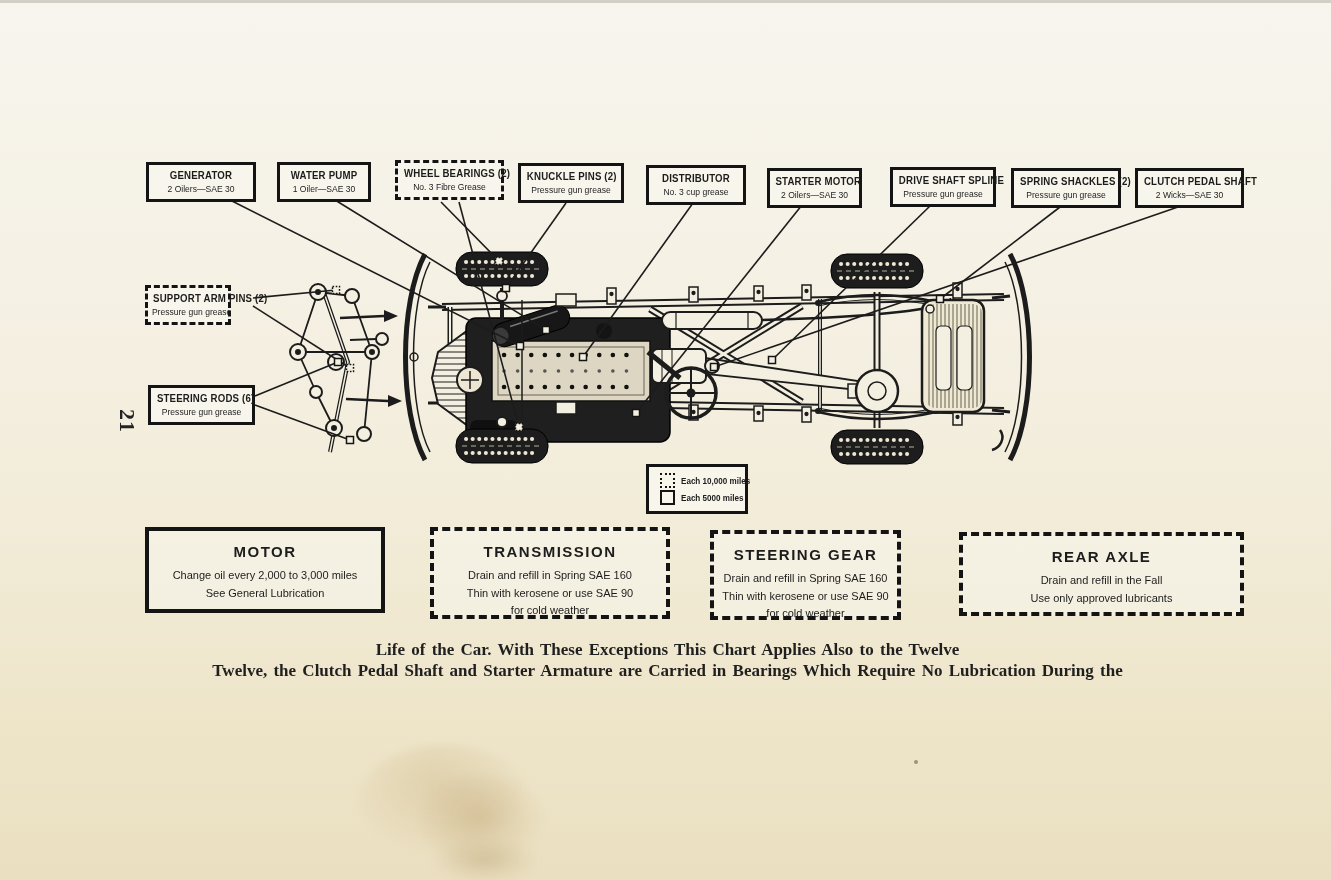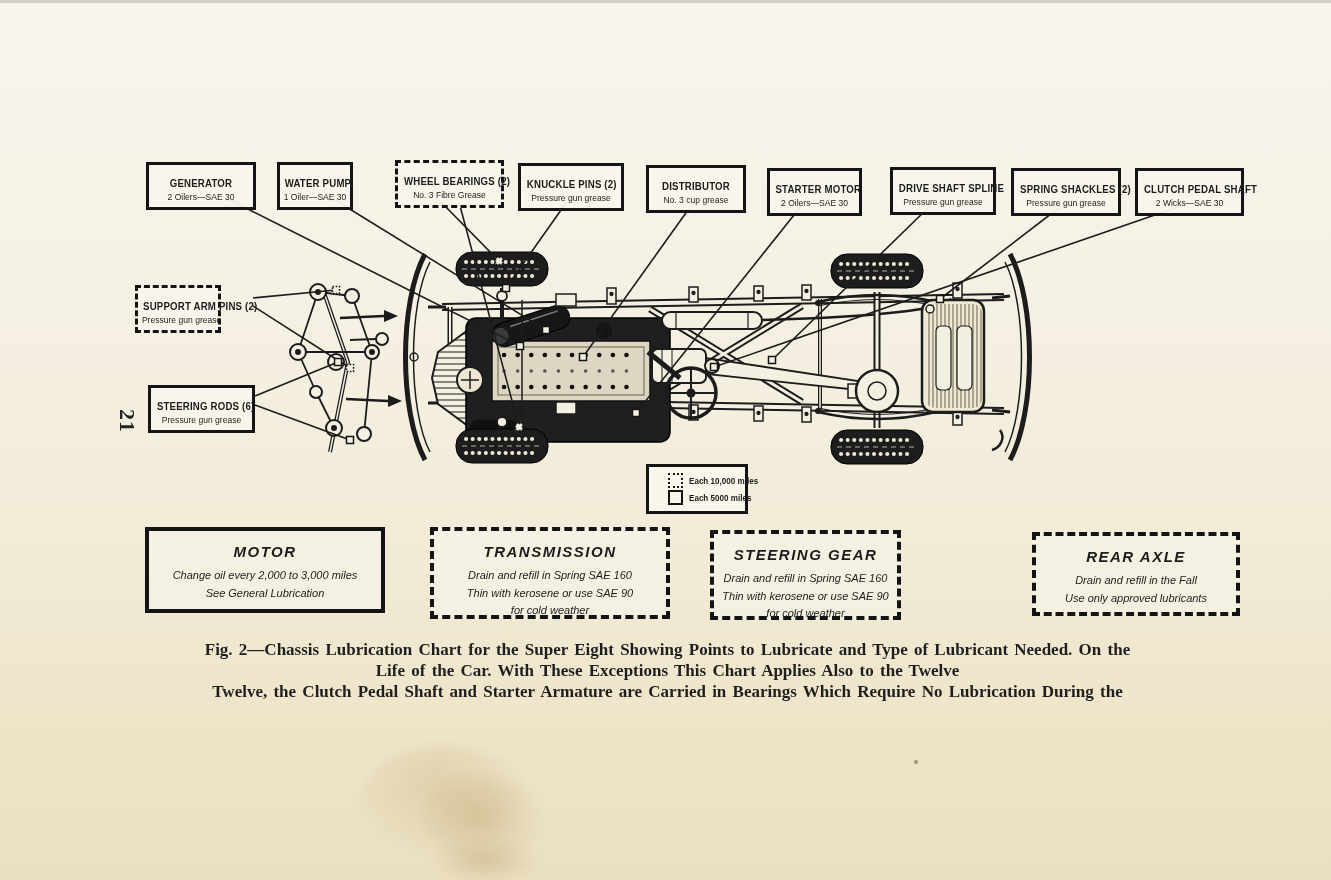--- a/index.html
+++ b/index.html
@@ -11,34 +11,34 @@
   .s1{left:360px;top:745px;width:170px;height:110px;background:radial-gradient(ellipse at 45% 35%,rgba(176,138,74,.20),rgba(176,138,74,0) 70%);}
   .s2{left:415px;top:775px;width:130px;height:95px;background:radial-gradient(ellipse at 50% 45%,rgba(165,125,60,.26),rgba(165,125,60,0) 70%);}
   .s3{left:430px;top:838px;width:110px;height:46px;background:radial-gradient(ellipse,rgba(150,112,52,.22),rgba(150,112,52,0) 70%);}
   .speck{position:absolute;left:914px;top:760px;width:4px;height:4px;border-radius:50%;background:rgba(110,92,55,.6);}
   .art{position:absolute;left:0;top:0;width:1331px;height:880px;}
   .page-number{position:absolute;left:113px;top:408px;width:26px;height:28px;
     font-family:"Liberation Serif",serif;font-weight:700;font-size:22px;letter-spacing:1px;
     transform:rotate(90deg);color:#222;}
   
   .label-box{position:absolute;background:rgba(248,245,236,.95);border:3px solid #141414;
-    text-align:center;padding:12px 2px 5px;box-sizing:border-box;}
+    text-align:center;padding:4px 2px 5px;box-sizing:border-box;}
   .label-box.dashed{border-style:dashed;}
   .lb-title{font-weight:700;font-size:10.5px;white-space:nowrap;transform:scaleX(.92);letter-spacing:.2px;}
   .lb-detail{font-size:9px;margin-top:3px;white-space:nowrap;transform:scaleX(.95);color:#222;}
   
   .legend{position:absolute;left:646px;top:464px;width:102px;border:3px solid #141414;
-    background:rgba(248,245,236,.95);padding:4px 19px;box-sizing:border-box;}
+    background:rgba(248,245,236,.95);padding:4px 11px;box-sizing:border-box;}
   .legend-row{display:flex;align-items:center;gap:6px;margin:2px 0;}
   .icon-dotted{width:11px;height:11px;border:2px dotted #141414;flex:0 0 auto;}
   .icon-solid{width:11px;height:11px;border:2px solid #141414;flex:0 0 auto;}
   .legend-label{font-size:8.5px;white-space:nowrap;font-weight:700;transform:scaleX(.95);transform-origin:left;}
   
   .big-box{position:absolute;border:4px solid #141414;background:rgba(248,245,236,.55);
-    text-align:center;box-sizing:border-box;padding-top:12px;font-style:italic;}
+    text-align:center;box-sizing:border-box;padding-top:12px;}
   .big-box.dashed{border-style:dashed;}
   .bb-title{font-weight:700;font-size:15px;letter-spacing:1.5px;margin-bottom:7px;white-space:nowrap;}
   .bb-line{font-size:11px;line-height:1.6;white-space:nowrap;}
   
   .caption{position:absolute;left:140px;top:639px;width:1055px;text-align:center;
     font-family:"Liberation Serif",serif;font-weight:700;font-size:17px;color:#1f1f1f;}
   .caption div{line-height:21px;word-spacing:2px;}
 </style>
 </head>
 <body>
@@ -308,21 +308,21 @@
       <rect x="346.5" y="364.5" width="7" height="7" stroke-dasharray="1.6 1.6"></rect>
     </g>
   </svg>
 
   <div class="page-number">21</div>
 
   <div class="label-box" style="left:146px;top:162px;width:110px">
     <div class="lb-title">GENERATOR</div>
     <div class="lb-detail">2 Oilers—SAE 30</div>
   </div>
-  <div class="label-box" style="left:277px;top:162px;width:76px">
+  <div class="label-box" style="left:277px;top:162px;width:94px">
     <div class="lb-title">WATER PUMP</div>
     <div class="lb-detail">1 Oiler—SAE 30</div>
   </div>
   <div class="label-box dashed" style="left:395px;top:160px;width:109px">
     <div class="lb-title">WHEEL BEARINGS (2)</div>
     <div class="lb-detail">No. 3 Fibre Grease</div>
   </div>
   <div class="label-box" style="left:518px;top:163px;width:106px">
     <div class="lb-title">KNUCKLE PINS (2)</div>
     <div class="lb-detail">Pressure gun grease</div>
@@ -341,21 +341,21 @@
   </div>
   <div class="label-box" style="left:1011px;top:168px;width:110px">
     <div class="lb-title">SPRING SHACKLES (2)</div>
     <div class="lb-detail">Pressure gun grease</div>
   </div>
   <div class="label-box" style="left:1135px;top:168px;width:109px">
     <div class="lb-title">CLUTCH PEDAL SHAFT</div>
     <div class="lb-detail">2 Wicks—SAE 30</div>
   </div>
 
-  <div class="label-box dashed" style="left:135px;top:285px;width:86px">
+  <div class="label-box dashed" style="left:145px;top:285px;width:86px">
     <div class="lb-title">SUPPORT ARM PINS (2)</div>
     <div class="lb-detail">Pressure gun grease</div>
   </div>
   <div class="label-box" style="left:148px;top:385px;width:107px">
     <div class="lb-title">STEERING RODS (6)</div>
     <div class="lb-detail">Pressure gun grease</div>
   </div>
 
   <div class="legend">
     <div class="legend-row">
@@ -379,25 +379,24 @@
     <div class="bb-line">Drain and refill in Spring SAE 160</div>
     <div class="bb-line">Thin with kerosene or use SAE 90</div>
     <div class="bb-line">for cold weather</div>
   </div>
   <div class="big-box dashed" style="left:710px;top:530px;width:191px;height:90px">
     <div class="bb-title">STEERING GEAR</div>
     <div class="bb-line">Drain and refill in Spring SAE 160</div>
     <div class="bb-line">Thin with kerosene or use SAE 90</div>
     <div class="bb-line">for cold weather</div>
   </div>
-  <div class="big-box dashed" style="left:1032px;top:532px;width:208px;height:84px">
+  <div class="big-box dashed" style="left:959px;top:532px;width:285px;height:84px">
     <div class="bb-title">REAR AXLE</div>
     <div class="bb-line">Drain and refill in the Fall</div>
     <div class="bb-line">Use only approved lubricants</div>
     <div class="bb-line"></div>
   </div>
 
   <div class="caption">
-    <div>Fig. 2—Chassis Lubrication Chart for the Super Eight Showing Points to Lubricate and Type of Lubricant Needed. On the</div>
     <div>Life of the Car. With These Exceptions This Chart Applies Also to the Twelve</div>
     <div>Twelve, the Clutch Pedal Shaft and Starter Armature are Carried in Bearings Which Require No Lubrication During the</div>
   </div>
 </div>
 
 </body></html>

